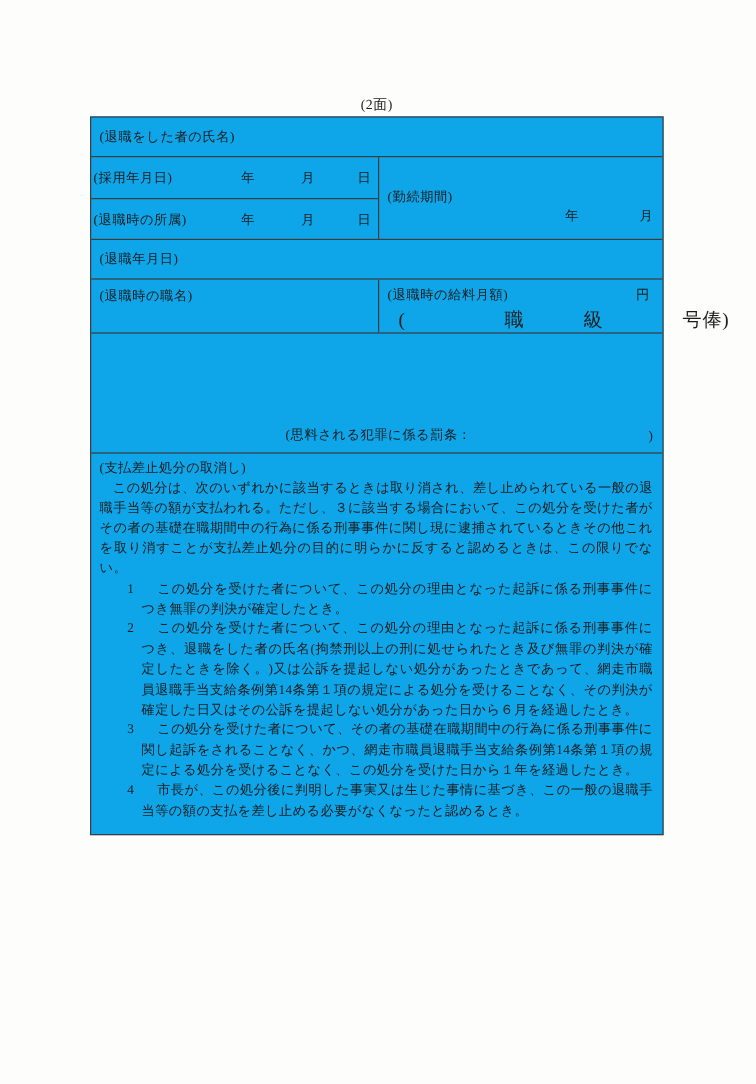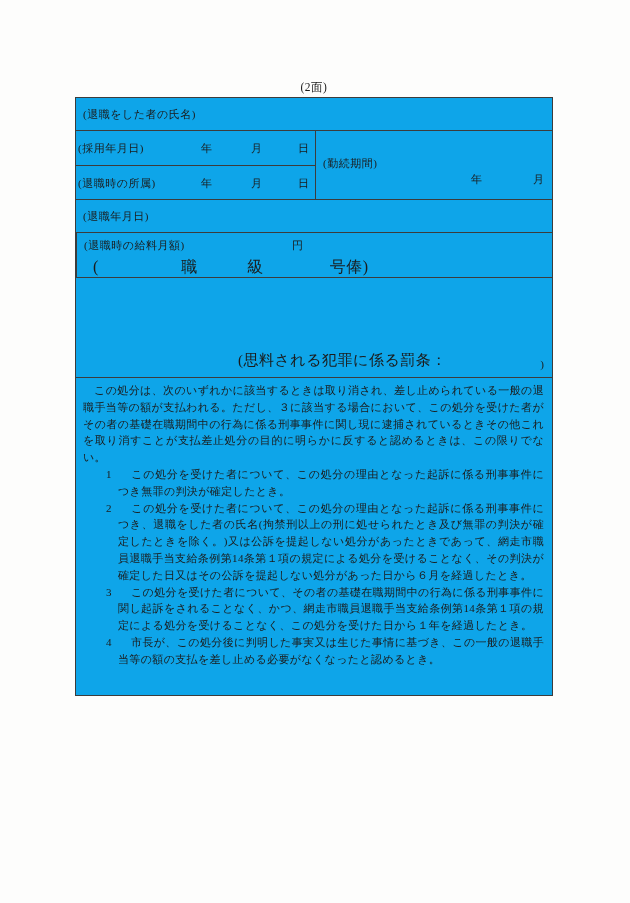--- a/index.html
+++ b/index.html
@@ -66,21 +66,21 @@
   .salary-right { width: 238px; border-left: 1px solid #3c3c3c; position: relative; }
   .salary-right .cell-label { position: absolute; left: 7px; top: 5px; }
   .salary-right .u-yen { position: absolute; right: 11px; top: 5px; font-size: 11px; }
   .salary-right .grade-line {
     position: absolute; left: 16px; top: 24px;
     font-size: 16px; letter-spacing: 0.5px; white-space: pre;
   }
   
   .row-reason { height: 100px; }
   .row-reason .cell-label { position: absolute; left: 7px; top: 7px; }
-  .penal-line { position: absolute; left: 162px; bottom: 7px; font-size: 15px; letter-spacing: 0.5px; }
+  .penal-line { position: absolute; left: 162px; bottom: 7px; font-size: 11px; letter-spacing: 0.5px; }
   .penal-close { position: absolute; right: 8px; bottom: 7px; font-size: 11px; }
   
   .row-cancel {
     height: 318px;
     padding: 4px 8px 0 7px;
     font-size: 11px;
     line-height: 16.8px;
     letter-spacing: 0.35px;
   }
   .cancel-heading { white-space: nowrap; }
@@ -134,33 +134,37 @@
         <span class="u-year">年</span>
         <span class="u-month">月</span>
       </div>
     </div>
 
     <div class="row row-simple" style="height:33px">
       <span class="cell-label">(退職年月日)</span>
     </div>
 
     <div class="row row-salary">
+      <div class="salary-left">
+        <span class="cell-label">(退職時の職名)</span>
+      </div>
       <div class="salary-right">
         <span class="cell-label">(退職時の給料月額)</span>
         <span class="u-yen">円</span>
         <span class="grade-line">(　　　　　職　　　級　　　　号俸)</span>
       </div>
     </div>
 
     <div class="row row-reason">
       <span class="penal-line">(思料される犯罪に係る罰条：</span>
       <span class="penal-close">)</span>
     </div>
 
     <div class="row row-cancel">
+      <div class="cancel-heading">(支払差止処分の取消し)</div>
       <p class="cancel-intro">この処分は、次のいずれかに該当するときは取り消され、差し止められている一般の退職手当等の額が支払われる。ただし、３に該当する場合において、この処分を受けた者がその者の基礎在職期間中の行為に係る刑事事件に関し現に逮捕されているときその他これを取り消すことが支払差止処分の目的に明らかに反すると認めるときは、この限りでない。</p>
       <div class="cancel-item"><span class="num">1</span><span>この処分を受けた者について、この処分の理由となった起訴に係る刑事事件につき無罪の判決が確定したとき。</span></div>
       <div class="cancel-item"><span class="num">2</span><span>この処分を受けた者について、この処分の理由となった起訴に係る刑事事件につき、退職をした者の氏名(拘禁刑以上の刑に処せられたとき及び無罪の判決が確定したときを除く。)又は公訴を提起しない処分があったときであって、網走市職員退職手当支給条例第14条第１項の規定による処分を受けることなく、その判決が確定した日又はその公訴を提起しない処分があった日から６月を経過したとき。</span></div>
       <div class="cancel-item"><span class="num">3</span><span>この処分を受けた者について、その者の基礎在職期間中の行為に係る刑事事件に関し起訴をされることなく、かつ、網走市職員退職手当支給条例第14条第１項の規定による処分を受けることなく、この処分を受けた日から１年を経過したとき。</span></div>
       <div class="cancel-item"><span class="num">4</span><span>市長が、この処分後に判明した事実又は生じた事情に基づき、この一般の退職手当等の額の支払を差し止める必要がなくなったと認めるとき。</span></div>
     </div>
 
   </div>
 </div>
 

